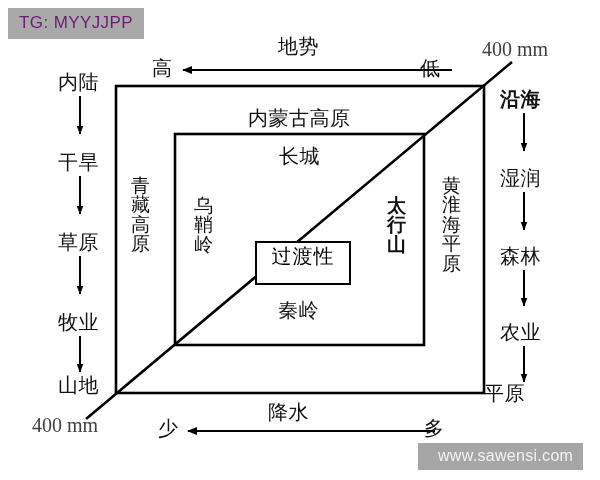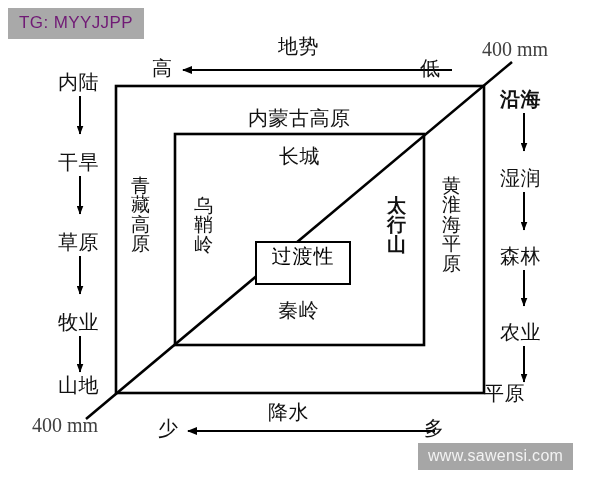--- a/index.html
+++ b/index.html
@@ -80,21 +80,21 @@
     z-index: 20;
   }
   .watermark {
     position: absolute;
     left: 418px;
     top: 443px;
     background: #a6a6a6;
     color: #f2f2f2;
     font-family: "Liberation Sans", sans-serif;
     font-size: 16px;
-    padding: 4px 10px 5px 10px;
+    padding: 4px 10px 5px 20px;
     letter-spacing: 0.3px;
     z-index: 20;
   }
 </style>
 </head>
 <body>
 
 <div id="stage">
 
   <svg class="layer" viewBox="0 0 600 480">

